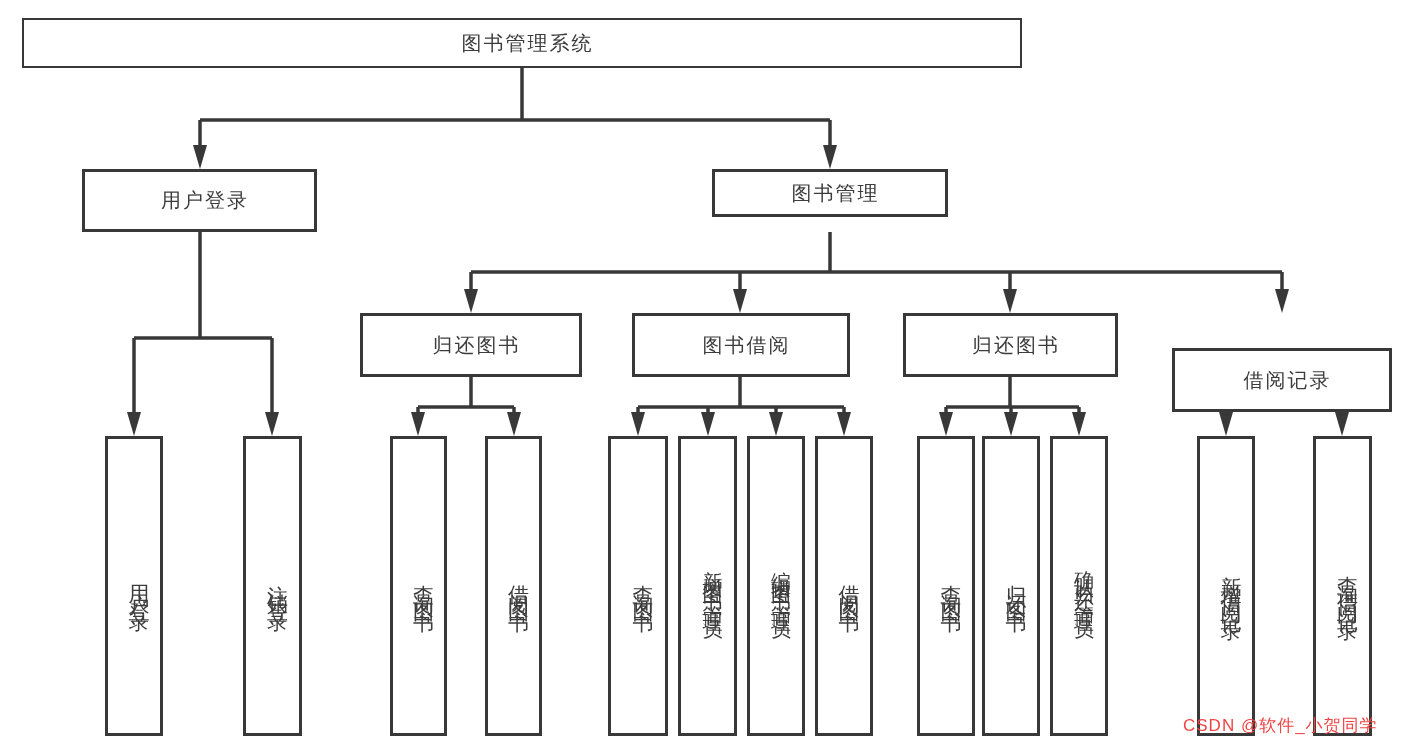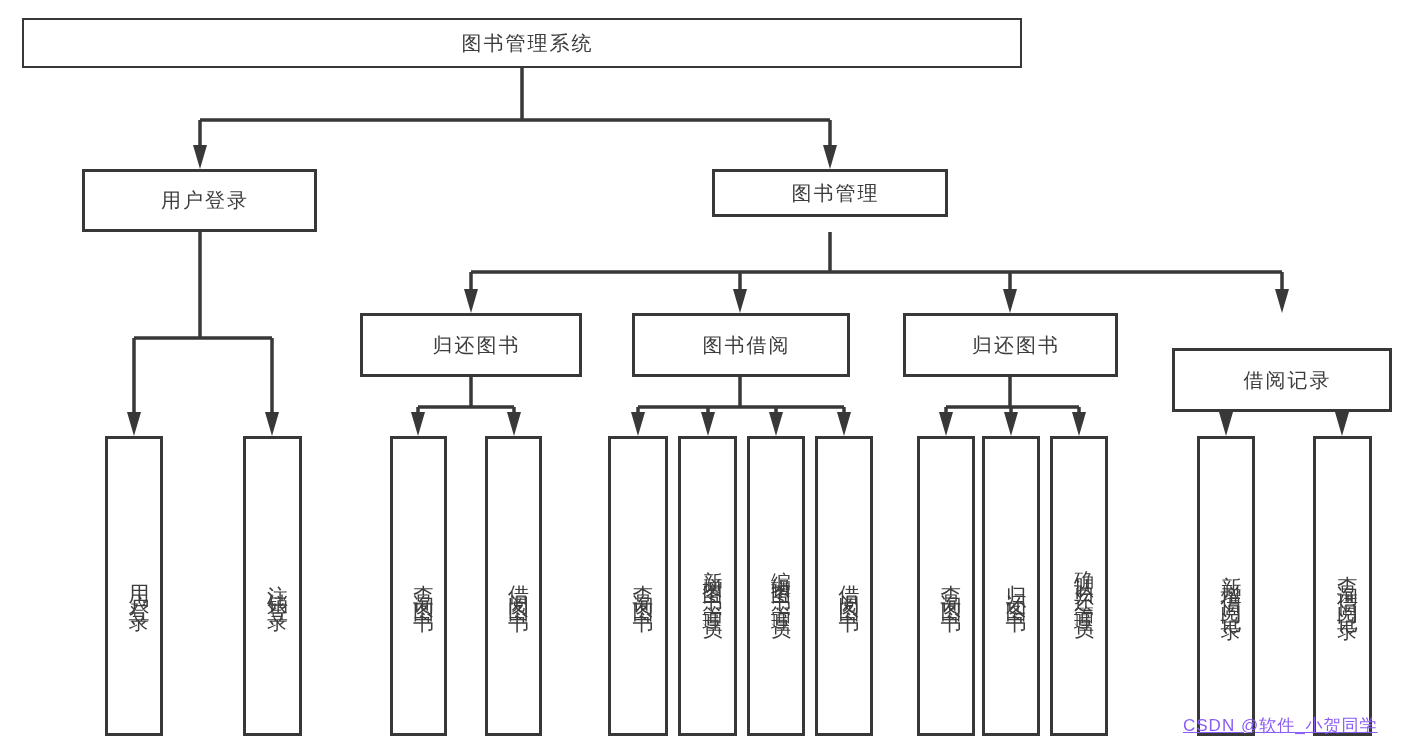--- a/index.html
+++ b/index.html
@@ -50,24 +50,23 @@
   .node.leaf.long span {
     letter-spacing: 7px;
     font-size: 20px;
   }
   #watermark {
     position: absolute;
     left: 1183px;
     top: 714px;
     z-index: 3;
     font-size: 17px;
-    color: #8b5cf6;
+    color: #ef4444;
     letter-spacing: 1px;
     white-space: nowrap;
-    text-decoration: underline;
   }
 </style>
 </head>
 <body>
 
 <div id="stage">
 
   <svg id="connectors" width="1405" height="747" viewBox="0 0 1405 747">
     <defs>
       <marker id="arw" markerUnits="userSpaceOnUse" markerWidth="30" markerHeight="22" refX="0" refY="11" orient="auto">

